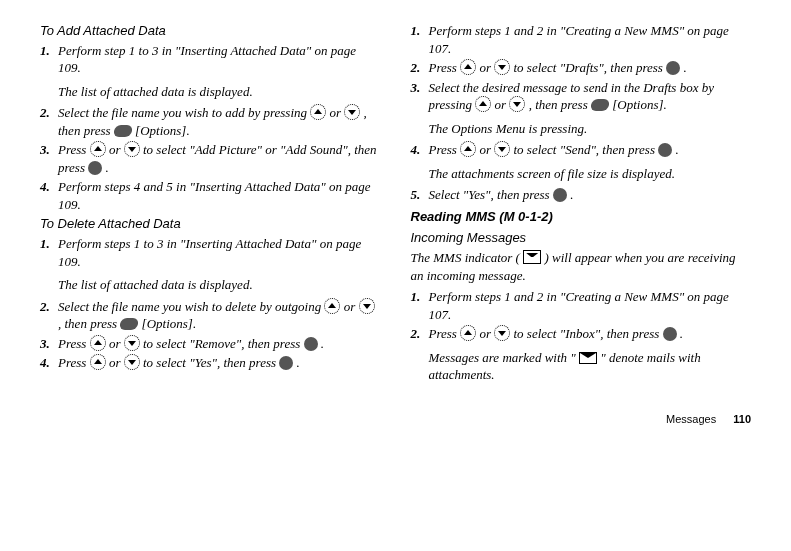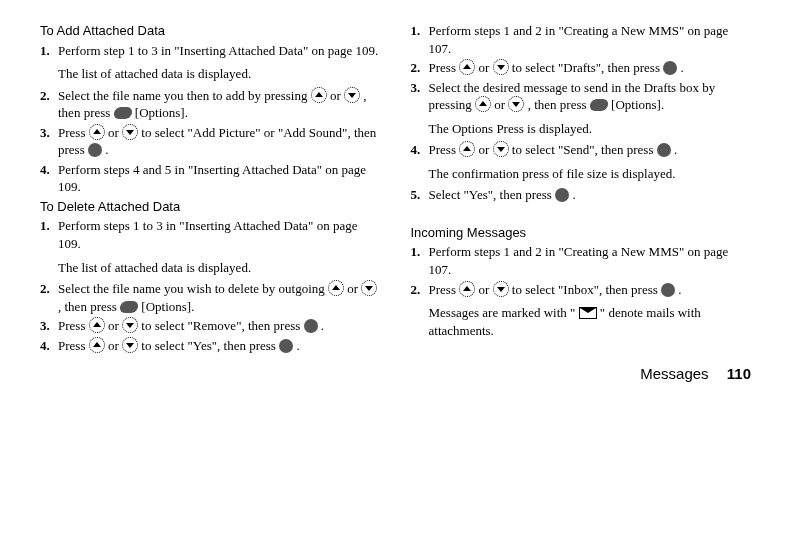--- a/index.html
+++ b/index.html
@@ -10,20 +10,21 @@
     padding: 22px 40px 14px 40px;
     width: 791px;
     height: 551px;
     box-sizing: border-box;
     color: #000;
     background: #fff;
   }
   .columns {
     display: flex;
     gap: 30px;
+    font-style: italic;
   }
   .col {
     flex: 1;
   }
   .heading1 {
     font-family: Arial, Helvetica, sans-serif;
     font-size: 13px;
     font-weight: normal;
     margin: 0 0 2px 0;
   }
@@ -48,22 +49,22 @@
   }
   .sub {
     margin: 6px 0 4px 18px;
   }
   .bodytext {
     margin: 2px 0 4px 0;
   }
   .footer {
     text-align: right;
     font-family: Arial, Helvetica, sans-serif;
-    font-size: 15px;
-    margin-top: 8px;
+    font-size: 11px;
+    margin-top: 24px;
   }
   .footer .page {
     font-weight: bold;
     margin-left: 14px;
   }
   
   .dot-btn {
     display: inline-block;
     width: 14px;
     height: 14px;
@@ -169,21 +170,21 @@
         <div class="li-num">1.</div>
         <div class="li-body">
           <span>Perform step 1 to 3 in "Inserting Attached Data" on page 109.</span>
         </div>
       </div>
       <div class="sub">The list of attached data is displayed.</div>
 
       <div class="li">
         <div class="li-num">2.</div>
         <div class="li-body">
-          <span>Select the file name you then to add by pressing </span>
+          <span>Select the file name you wish to add by pressing </span>
           <span class="dot-btn up"></span>
           <span> or </span>
           <span class="dot-btn down"></span>
           <span>, then press </span>
           <span class="softkey"></span>
           <span> [Options].</span>
         </div>
       </div>
 
       <div class="li">
@@ -293,49 +294,55 @@
         <div class="li-body">
           <span>Select the desired message to send in the Drafts box by pressing </span>
           <span class="dot-btn up"></span>
           <span> or </span>
           <span class="dot-btn down"></span>
           <span>, then press </span>
           <span class="softkey"></span>
           <span> [Options].</span>
         </div>
       </div>
-      <div class="sub">The Options Press is displayed.</div>
+      <div class="sub">The Options Menu is pressing.</div>
 
       <div class="li">
         <div class="li-num">4.</div>
         <div class="li-body">
           <span>Press </span>
           <span class="dot-btn up"></span>
           <span> or </span>
           <span class="dot-btn down"></span>
           <span> to select "Send", then press </span>
           <span class="solid-circle"></span>
           <span>.</span>
         </div>
       </div>
-      <div class="sub">The confirmation press of file size is displayed.</div>
+      <div class="sub">The attachments screen of file size is displayed.</div>
 
       <div class="li">
         <div class="li-num">5.</div>
         <div class="li-body">
           <span>Select "Yes", then press </span>
           <span class="solid-circle"></span>
           <span>.</span>
         </div>
       </div>
 
     </div>
 
-
-    <div class="heading1" style="margin-top:20px">Incoming Messages</div>
+    <div class="heading1 bold" style="margin-top:4px">Reading MMS (M 0-1-2)</div>
+
+    <div class="heading1" style="margin-top:4px">Incoming Messages</div>
+    <div class="bodytext">
+      <span>The MMS indicator (</span>
+      <span class="mms-ind"></span>
+      <span>) will appear when you are receiving an incoming message.</span>
+    </div>
 
     <div class="olist">
 
       <div class="li">
         <div class="li-num">1.</div>
         <div class="li-body">
           <span>Perform steps 1 and 2 in "Creating a New MMS" on page 107.</span>
         </div>
       </div>
 

